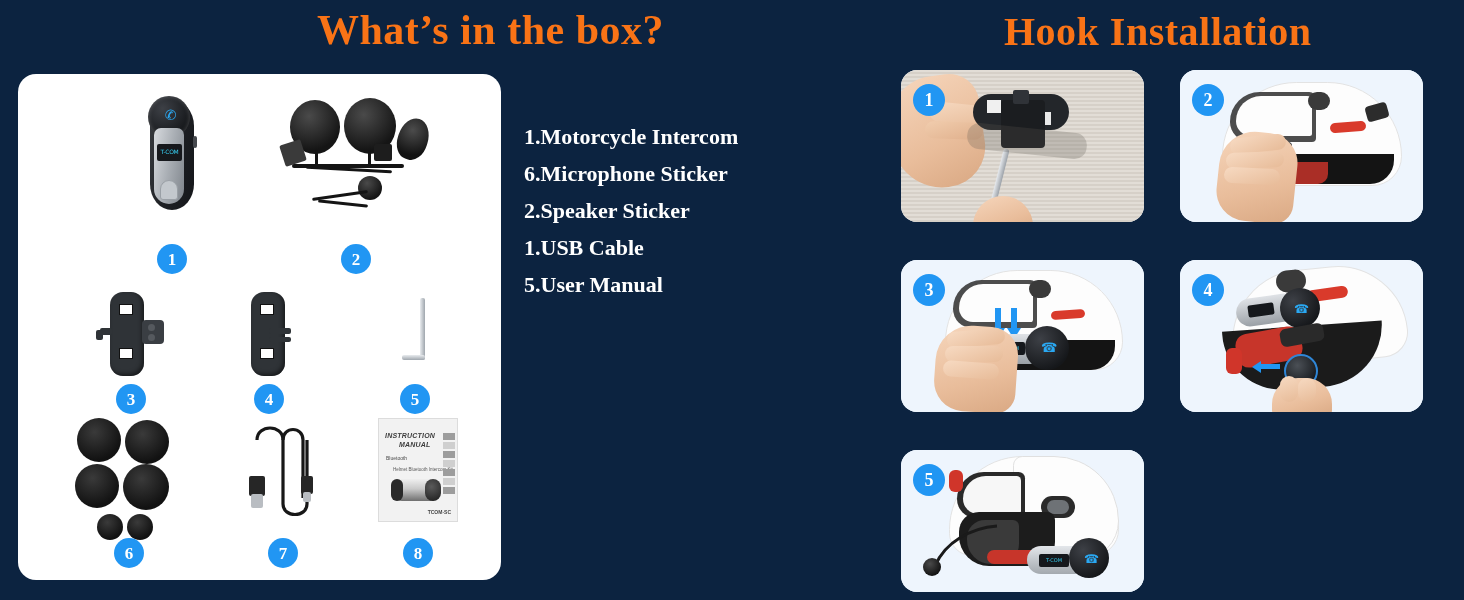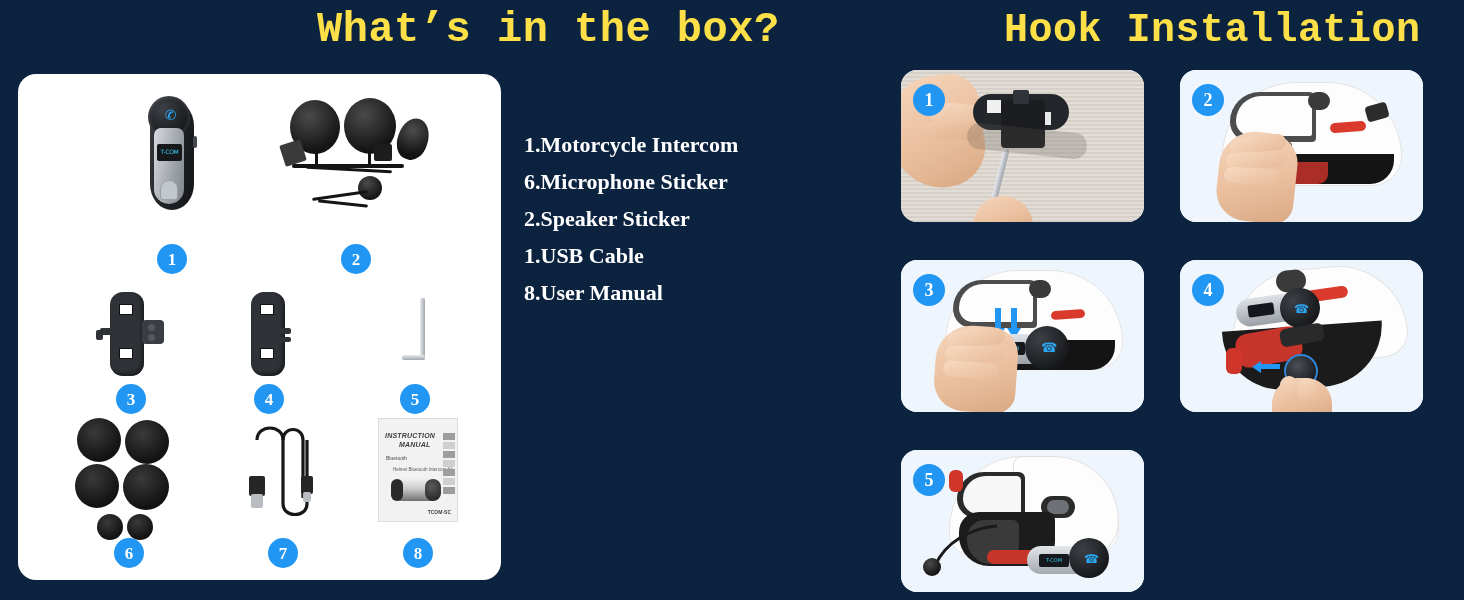--- a/index.html
+++ b/index.html
@@ -7,23 +7,23 @@
     width: 1464px; height: 600px;
     background: #0c2340;
     font-family: "Liberation Serif", "DejaVu Serif", serif;
     overflow: hidden;
     position: relative;
   }
 
   
   .title {
     position: absolute;
-    color: #fde047;
+    color: #f97316;
     font-weight: bold;
-    font-family: Liberation Mono, monospace;
+    font-family: Liberation Serif, serif;
     white-space: nowrap;
   }
   #title-box   { left: 317px; top: 6px;  font-size: 42px; letter-spacing: .5px; }
   #title-inst  { left: 1004px; top: 8px; font-size: 40px; letter-spacing: .5px; }
 
   
   #box-panel {
     position: absolute; left: 18px; top: 74px;
     width: 483px; height: 506px;
     background: #ffffff; border-radius: 18px;
@@ -168,21 +168,21 @@
   }
   .manual .m-bars { position: absolute; right: 2px; top: 14px; width: 12px; }
   .manual .m-bars i {
     display: block; height: 7px; margin-bottom: 2px; background: #cfcfcf;
   }
   .manual .m-bars i:nth-child(odd) { background: #9d9d9d; }
 
   
   #pkg-list { position: absolute; left: 506px; top: 118px; width: 390px; color: #fff; }
   #pkg-heading { font-size: 25px; font-weight: bold; line-height: 30px; }
-  #pkg-list ol { list-style: none; margin-top: 8px; }
+  #pkg-list ol { list-style: none; margin-top: 0; }
   #pkg-list li {
     font-size: 22px; line-height: 37px; font-weight: bold;
     padding-left: 18px; white-space: nowrap;
   }
 
   
   .card {
     position: absolute; border-radius: 16px; overflow: hidden;
     background: #eaf3fc;
   }
@@ -338,21 +338,21 @@
     <div class="badge" style="top:120px;">8</div>
   </div>
 </div>
 
 <div id="pkg-list">
   <ol>
     <li>1.Motorcycle Intercom</li>
     <li>6.Microphone Sticker</li>
     <li>2.Speaker Sticker</li>
     <li>1.USB Cable</li>
-    <li>8.User Manual</li>
+    <li>5.User Manual</li>
   </ol>
 </div>
 
 <div class="card" style="left:901px; top:70px; width:243px; height:152px;">
   <div class="photo" id="photo1">
 
     <div class="hand" style="left:-10px; top:6px; width:92px; height:112px; border-radius:46px 30px 40px 50px; transform:rotate(-8deg);"></div>
     <div class="finger" style="left:28px; top:34px; width:66px; height:20px; transform:rotate(6deg);"></div>
     <div class="finger" style="left:24px; top:52px; width:58px; height:17px; transform:rotate(2deg); background:linear-gradient(160deg,#f1cdae,#dfae8a);"></div>
 

